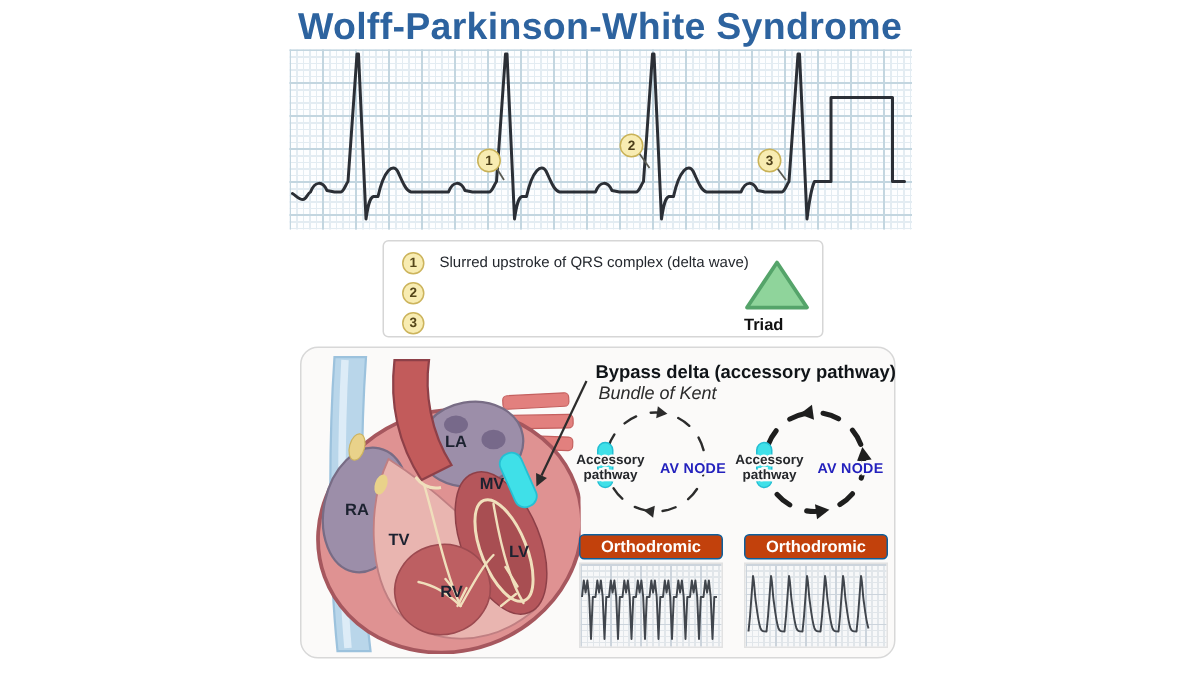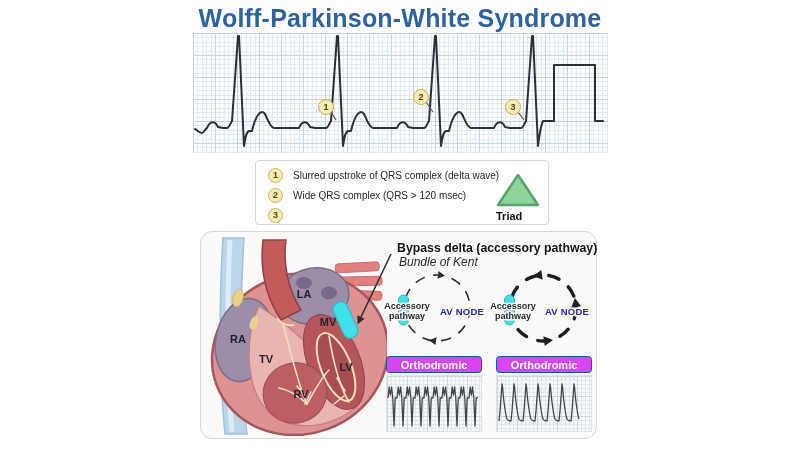--- a/index.html
+++ b/index.html
@@ -34,21 +34,21 @@
   .triad{position:absolute;left:240px;top:12px;width:46px;text-align:left;}
   .triad-label{font-size:11px;font-weight:bold;color:#111;margin-top:-1px;}
 
   
   .panel{position:absolute;left:200px;top:231px;width:397px;height:208px;
     background:#fbfaf9;border:1.5px solid #d8d8d8;border-radius:12px;}
   .heart-svg{position:absolute;left:6px;top:4px;}
   .overlay-svg{position:absolute;left:0;top:0;}
   .bypass-title{position:absolute;left:196px;top:9px;font-size:12.3px;font-weight:bold;color:#101418;white-space:nowrap;}
   .bypass-sub{position:absolute;left:198px;top:23px;font-size:12px;font-style:italic;color:#2b2b2b;white-space:nowrap;text-align:right;}
-  .btn{position:absolute;top:124px;width:96px;height:17px;background:#d946ef;
+  .btn{position:absolute;top:124px;width:96px;height:17px;background:#c2410c;
     border:1px solid #0d5f9c;border-radius:3.5px;color:#ffffff;font-size:11px;font-weight:bold;
     display:flex;align-items:center;justify-content:center;text-align:right;}
   .btn-ortho{left:185px;} .btn-anti{left:295px;}
   .strip{position:absolute;top:143px;width:96px;height:57px;border:1px solid #e2e2e2;
     background-color:#f7f8f9;
     background-image:
       repeating-linear-gradient(to right,#ccd4dc 0 1px,transparent 1px 20px),
       repeating-linear-gradient(to bottom,#ccd4dc 0 1px,transparent 1px 20px),
       repeating-linear-gradient(to right,#e1e6ea 0 1px,transparent 1px 4px),
       repeating-linear-gradient(to bottom,#e1e6ea 0 1px,transparent 1px 4px);}
@@ -98,21 +98,20 @@
       </div>
   </div>
 
   <div class="legend">
     <div class="legend-row">
       <span class="badge">1</span>
       <span class="legend-text">Slurred upstroke of QRS complex (delta wave)</span>
     </div>
     <div class="legend-row">
       <span class="badge">2</span>
-      <span class="legend-text">Wide QRS complex (QRS &gt; 120 msec)</span>
     </div>
     <div class="legend-row">
       <span class="badge">3</span>
     </div>
     <div class="triad">
       <svg width="44" height="34" viewBox="0 0 44 34">
         <polygon points="22,2 42,32 2,32" fill="#8fd49b" stroke="#55a46a" stroke-width="2.5" stroke-linejoin="round"></polygon>
       </svg>
       <div class="triad-label">Triad</div>
     </div>

